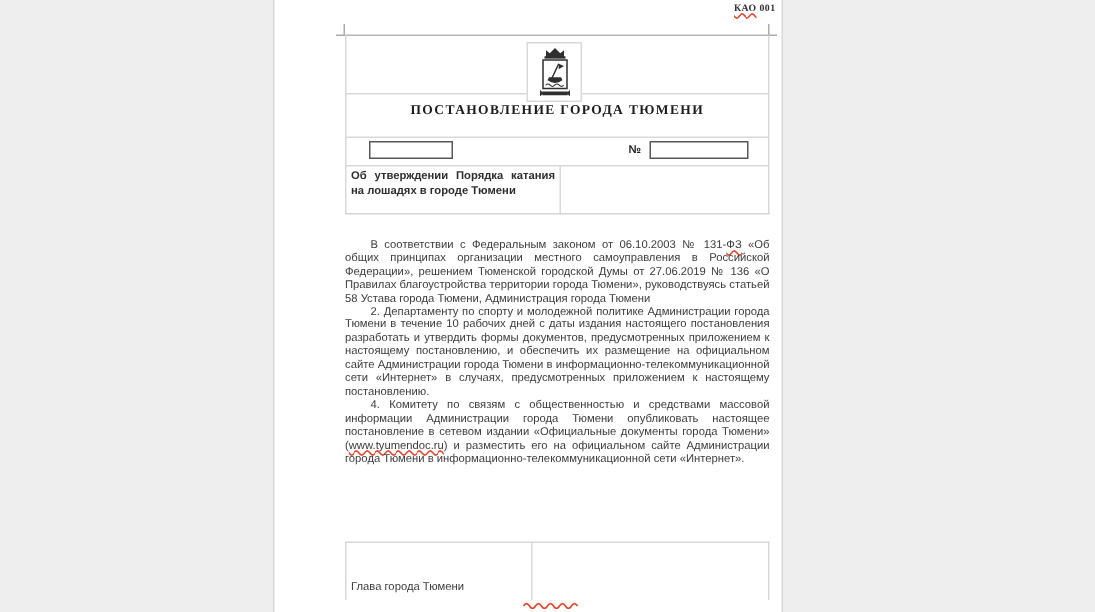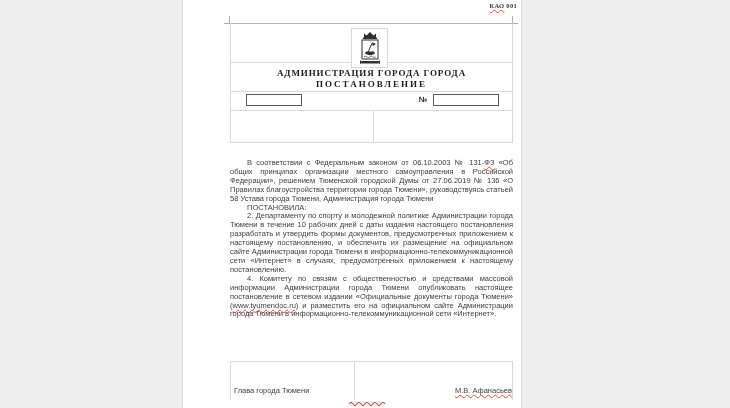--- a/index.html
+++ b/index.html
@@ -141,39 +141,37 @@
         <line x1="9" y1="21" x2="13.5" y2="11.5" stroke="#2f2f2f" stroke-width="1"></line>
         <path d="M13.5 11.5 L17 13 L13.5 15.2 Z" fill="#2f2f2f"></path>
         <path d="M6 22.5 Q11 26 16 22.5 L15 20.5 L7 20.5 Z" fill="#2f2f2f"></path>
         <path d="M4.8 25.8 q1.5 -1.6 3 0 t3 0 t3 0 t3 0" stroke="#2f2f2f" stroke-width="0.7" fill="none"></path>
         <path d="M2.5 30 L19.5 30 L19.5 32.5 L2.5 32.5 Z" fill="#2f2f2f"></path>
         <path d="M1 29 L3.5 31.2 L1 33.2 Z" fill="#2f2f2f"></path>
         <path d="M21 29 L18.5 31.2 L21 33.2 Z" fill="#2f2f2f"></path>
       </svg>
     </div>
 
-    <div class="org-name">АДМИНИСТРАЦИЯ ГОРОДА ГОРОДА</div>
-    <div class="doc-type">ПОСТАНОВЛЕНИЕ</div>
+    <div class="org-name">ПОСТАНОВЛЕНИЕ ГОРОДА ТЮМЕНИ</div>
 
     <div class="fill-box date-box"></div>
     <div class="num-label">№</div>
     <div class="fill-box num-box"></div>
 
+    <div class="subject-cell">Об утверждении Порядка катания на лошадях в городе Тюмени</div>
     <div class="subject-divider"></div>
 
     <div class="doc-body" id="doc-body">
         <div class="para">В соответствии с Федеральным законом от 06.10.2003 № 131-<span class="sp">ФЗ</span> «Об общих принципах организации местного самоуправления в Российской Федерации», решением Тюменской городской Думы от 27.06.2019 № 136 «О Правилах благоустройства территории города Тюмени», руководствуясь статьей 58 Устава города Тюмени, Администрация города Тюмени</div>
-        <div class="para">ПОСТАНОВИЛА:</div>
         <div class="para">2. Департаменту по спорту и молодежной политике Администрации города Тюмени в течение 10 рабочих дней с даты издания настоящего постановления разработать и утвердить формы документов, предусмотренных приложением к настоящему постановлению, и обеспечить их размещение на официальном сайте Администрации города Тюмени в информационно-телекоммуникационной сети «Интернет» в случаях, предусмотренных приложением к настоящему постановлению.</div>
         <div class="para">4. Комитету по связям с общественностью и средствами массовой информации Администрации города Тюмени опубликовать настоящее постановление в сетевом издании «Официальные документы города Тюмени» (<span class="sp">www.tyumendoc.ru</span>) и разместить его на официальном сайте Администрации города Тюмени в информационно-телекоммуникационной сети «Интернет».</div>
       </div>
 
     <div class="sig-table"></div>
     <div class="sig-divider"></div>
     <div class="sig-pos">Глава города Тюмени</div>
-    <div class="sig-name"><span class="sp">М.В. Афанасьев</span></div>
 
     <svg class="squiggle" viewBox="0 0 40 6">
       <path d="M1 4 q2 -3.2 4 0 t4 0 t4 0 t4 0 t4 0 t4 0 t4 0 t4 0 t4 0" stroke="#e14b32" stroke-width="1.1" fill="none"></path>
     </svg>
 
   </div>
 </div>
 
 </body></html>

